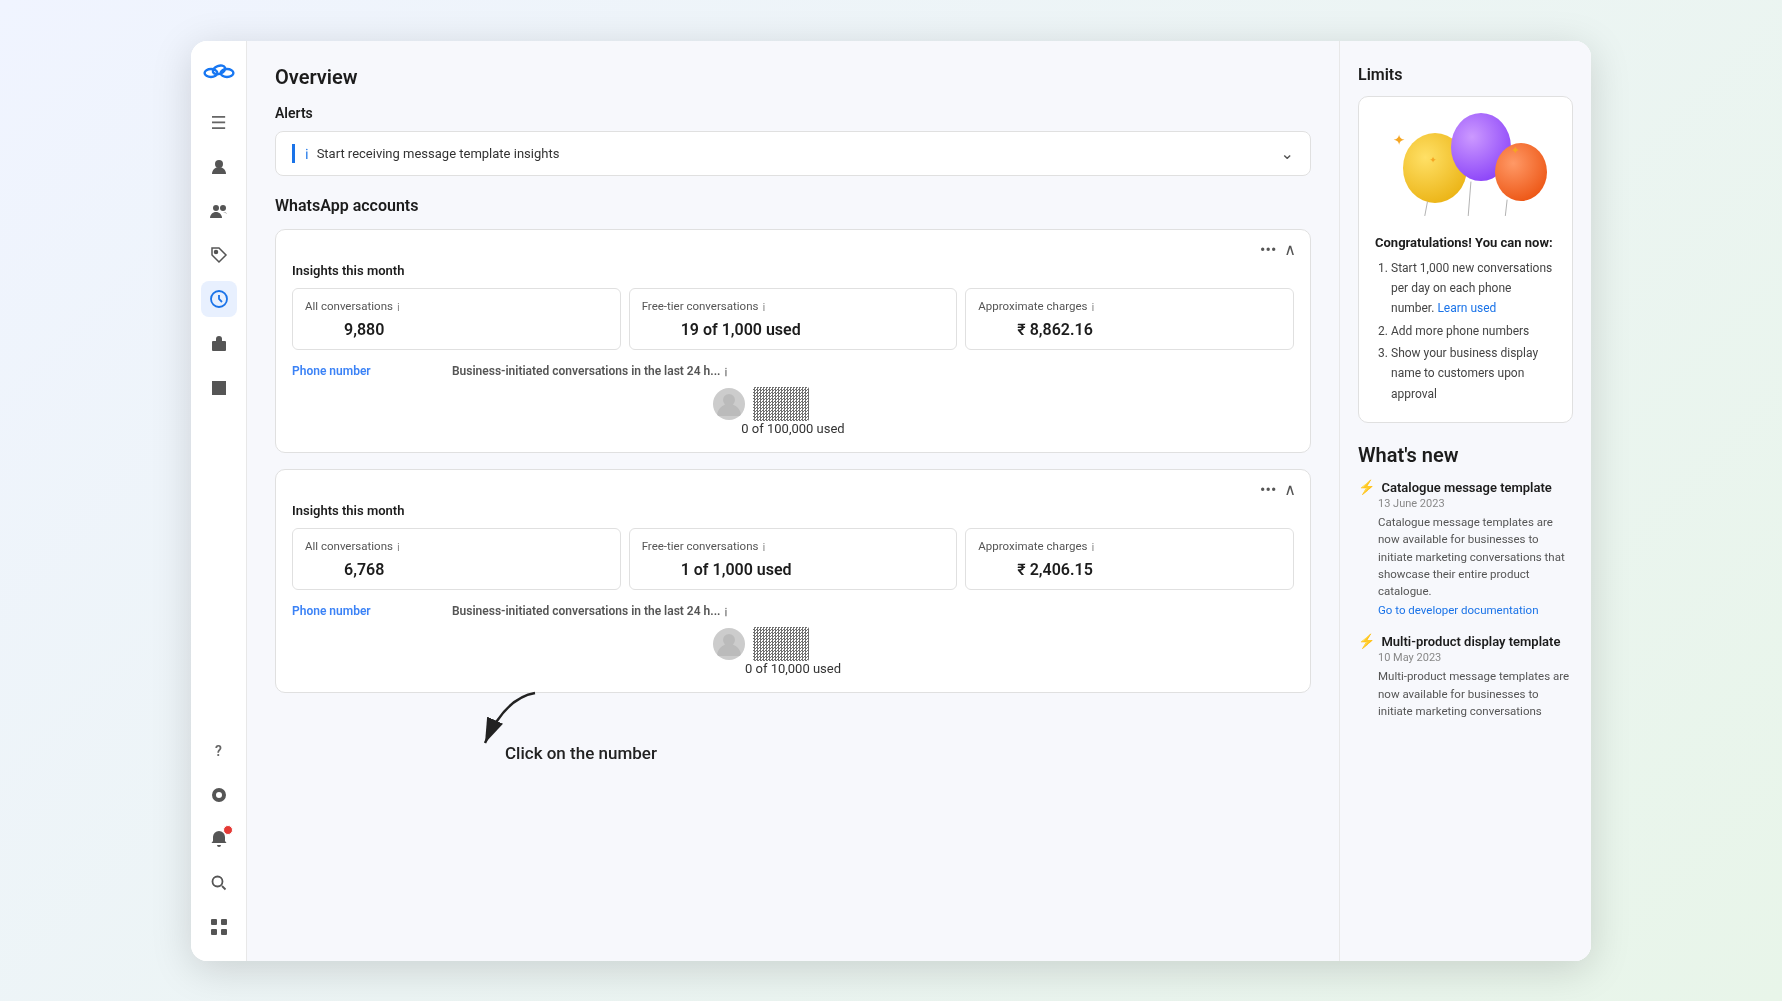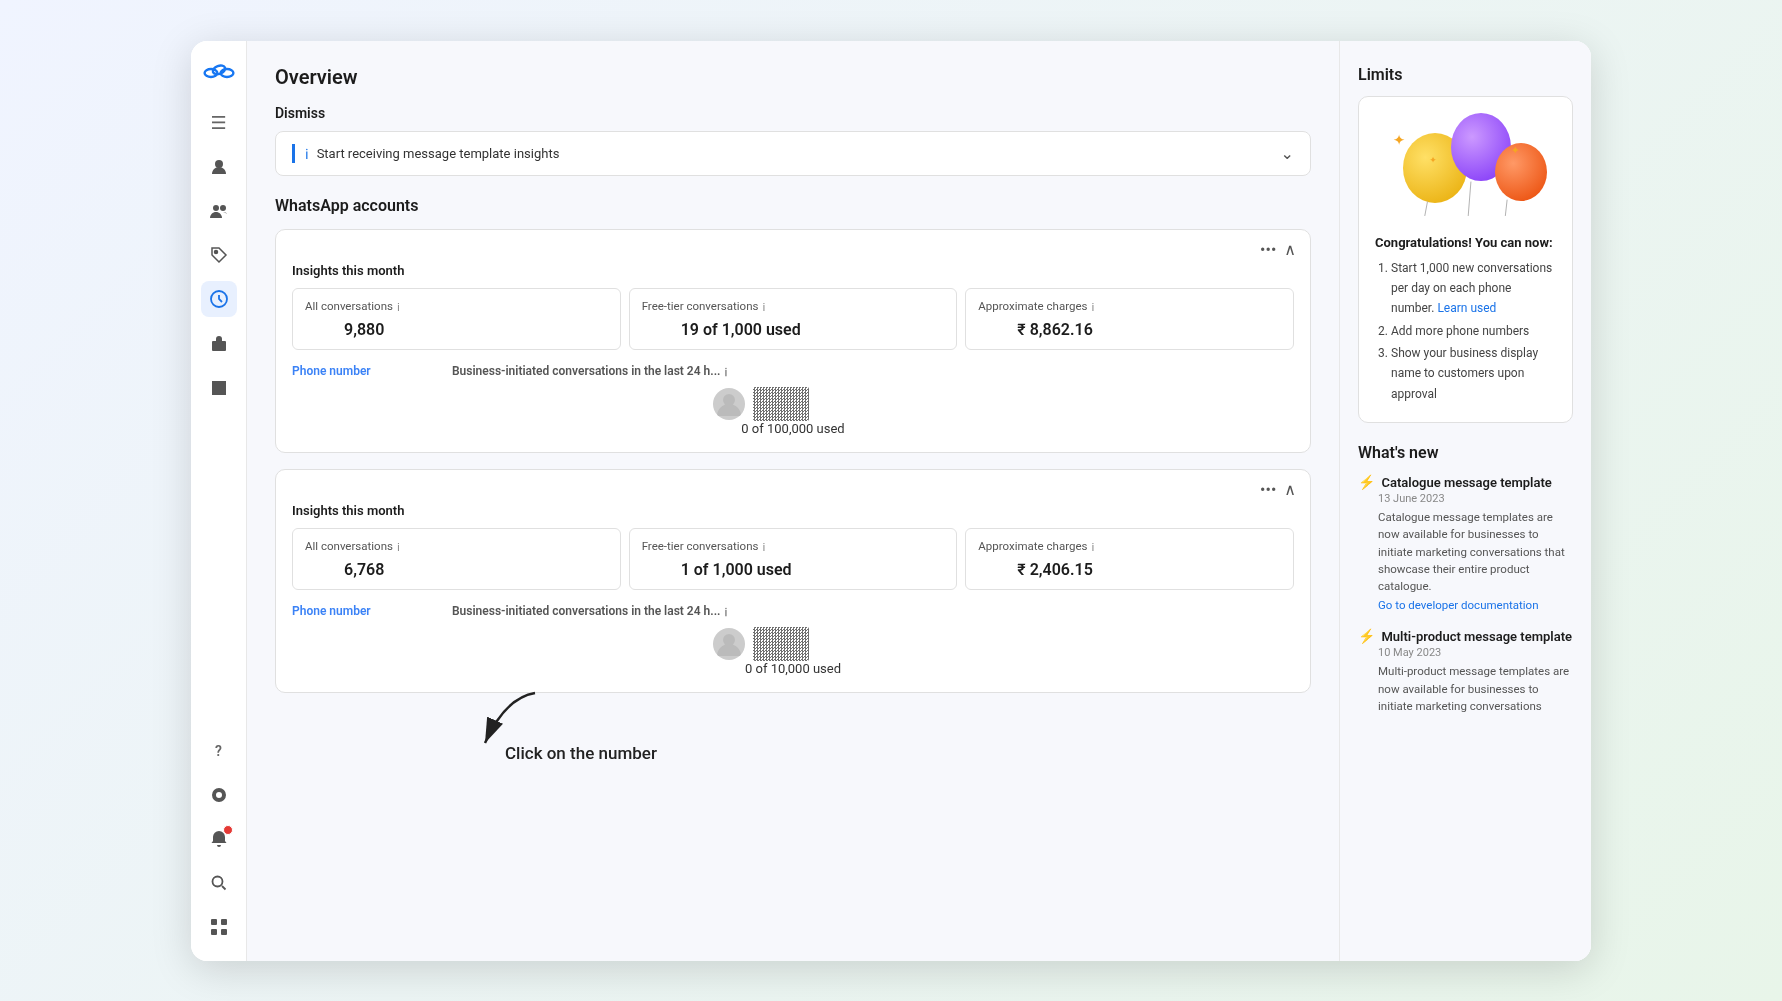--- a/index.html
+++ b/index.html
@@ -323,21 +323,21 @@
       padding: 8px;
       background: #fff;
       border: 1px solid #ccc;
       border-radius: 6px;
       font-size: 13px;
       color: #333;
       cursor: pointer;
       text-align: center;
     }
     .whats-new-title {
-      font-size: 16px;
+      font-size: 20px;
       font-weight: 600;
       color: #1c1c1c;
       margin-bottom: 12px;
     }
     .news-item {
       margin-bottom: 16px;
     }
     .news-item-header {
       display: flex;
       align-items: center;
@@ -468,21 +468,21 @@
       </div>
     </div>
   </div>
 
   <div class="main">
     <div class="content-area">
 
       <div class="center-panel">
         <div class="page-title">Overview</div>
 
-        <div class="section-title">Dismiss</div>
+        <div class="section-title">Alerts</div>
         <div class="alert-banner">
           <div class="alert-left">
             <span style="color:#1a73e8;font-size:14px;">ℹ</span>
             <span class="alert-text">Start receiving message template insights</span>
           </div>
           <span class="alert-chevron">⌄</span>
         </div>
 
         <div class="wa-section-title">WhatsApp accounts</div>
 
@@ -645,21 +645,21 @@
             <span class="news-item-title">Catalogue message template</span>
           </div>
           <div class="news-item-date">13 June 2023</div>
           <div class="news-item-desc">Catalogue message templates are now available for businesses to initiate marketing conversations that showcase their entire product catalogue.</div>
           <a class="news-item-link" href="#">Go to developer documentation</a>
         </div>
 
         <div class="news-item">
           <div class="news-item-header">
             <span class="bolt-icon">⚡</span>
-            <span class="news-item-title">Multi-product message template</span>
+            <span class="news-item-title">Multi-product display template</span>
           </div>
           <div class="news-item-date">10 May 2023</div>
           <div class="news-item-desc">Multi-product message templates are now available for businesses to initiate marketing conversations</div>
         </div>
       </div>
     </div>
   </div>
 </div>
 
 </body></html>

